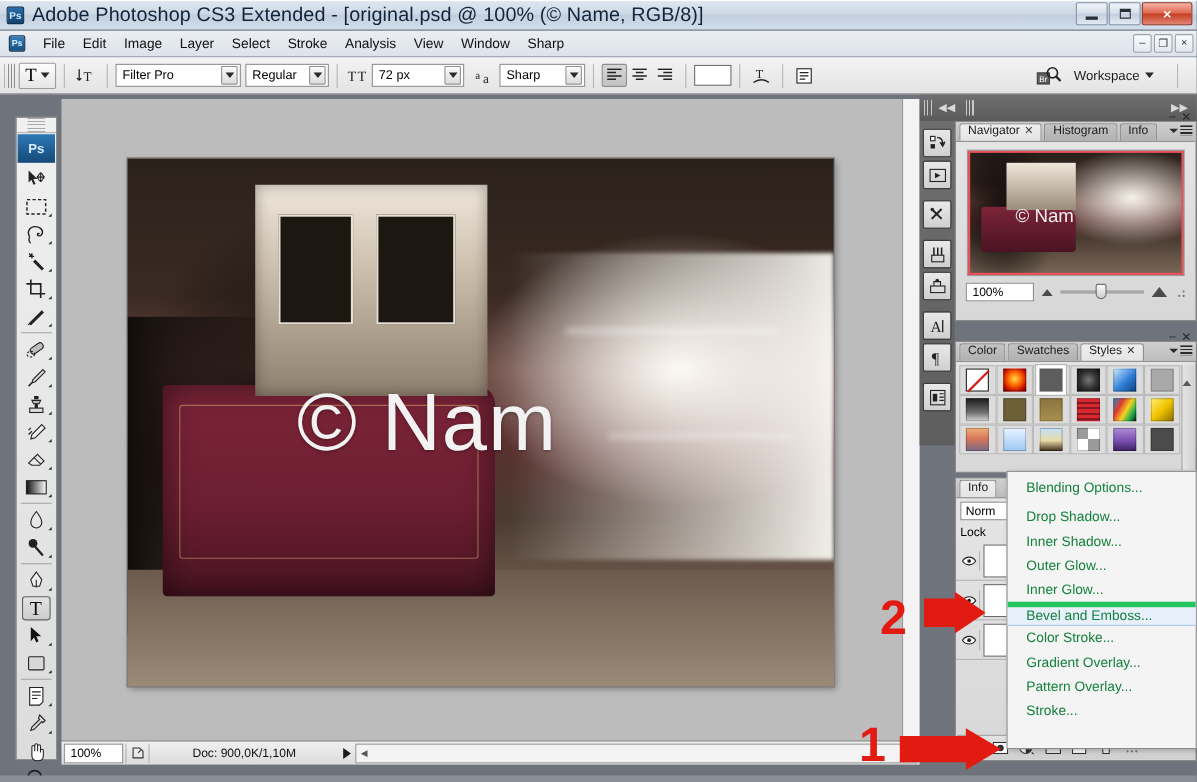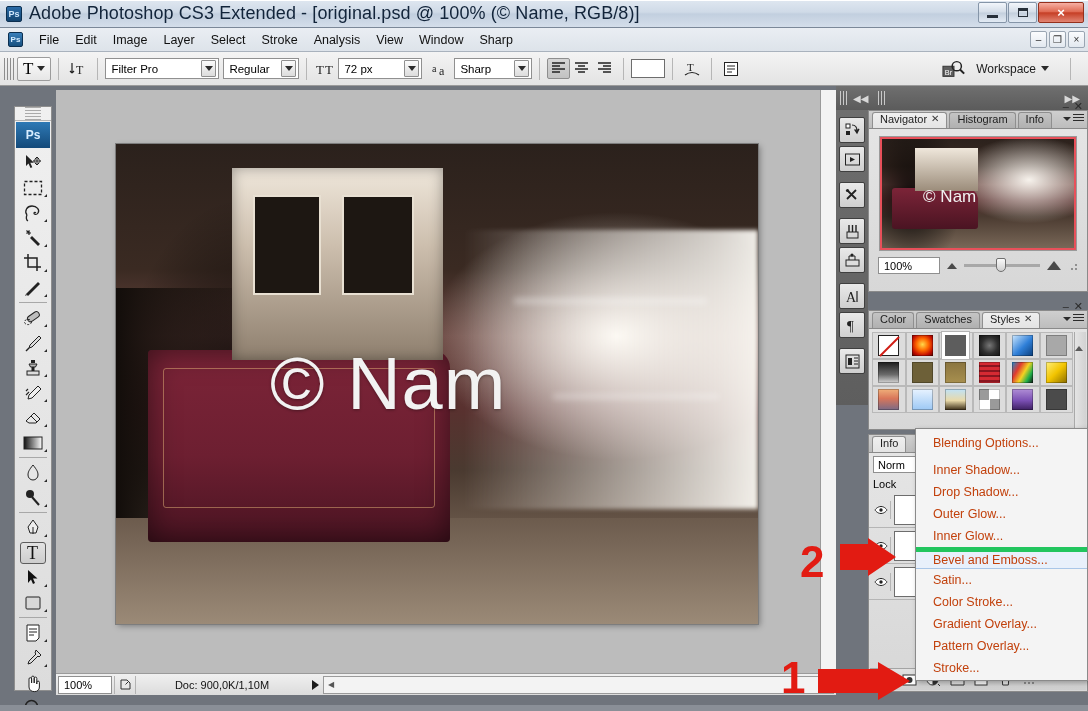--- a/index.html
+++ b/index.html
@@ -325,21 +325,21 @@
 
   
   .ctxmenu{
     position:absolute; left:915px; top:428px; width:173px; height:253px;
     background:#f4f4f4; border:1px solid #8a8a8a;
     box-shadow:2px 2px 5px rgba(0,0,0,.3);
     padding:3px 0;
   }
   .ctx-item{
     height:22px;display:flex;align-items:center;padding-left:17px;
-    font-size:12.5px;color:#c2410c;white-space:nowrap;
+    font-size:12.5px;color:#15803d;white-space:nowrap;
   }
   .ctx-item.hl{ background:#e8f0fb; border-top:5px solid #22c55e; border-bottom:1px solid #a9c6e8; }
   .ctx-sep{ height:5px; }
 
   
   .anno{ position:absolute; color:#e21b12; font-weight:bold; pointer-events:none; }
   .anno-num{ font-size:44px; font-family:"Liberation Sans",sans-serif; line-height:1; }
   svg.arrow{ position:absolute; overflow:visible; }
 
   
@@ -1049,26 +1049,25 @@
             <circle cx="5" cy="5" r="1" fill="#777"></circle>
             <circle cx="9" cy="1" r="1" fill="#777"></circle>
           </svg>
       </div>
     </div>
   </div>
 
   <div class="ctxmenu" id="ctxmenu">
       <div class="ctx-item">Blending Options...</div>
       <div class="ctx-sep"></div>
+      <div class="ctx-item">Drop Shadow...</div>
       <div class="ctx-item">Inner Shadow...</div>
-      <div class="ctx-item">Drop Shadow...</div>
       <div class="ctx-item">Outer Glow...</div>
       <div class="ctx-item">Inner Glow...</div>
       <div class="ctx-item hl">Bevel and Emboss...</div>
-      <div class="ctx-item">Satin...</div>
       <div class="ctx-item">Color Stroke...</div>
       <div class="ctx-item">Gradient Overlay...</div>
       <div class="ctx-item">Pattern Overlay...</div>
       <div class="ctx-item">Stroke...</div>
     </div>
 
   <div class="anno anno-num" style="left:800px; top:540px;">2</div>
   <svg class="arrow" style="left:840px; top:538px;" width="100" height="44">
     <path d="M0 6 L28 6 L28 0 L56 19 L28 38 L28 32 L0 32 Z" fill="#e21b12"></path>
   </svg>

